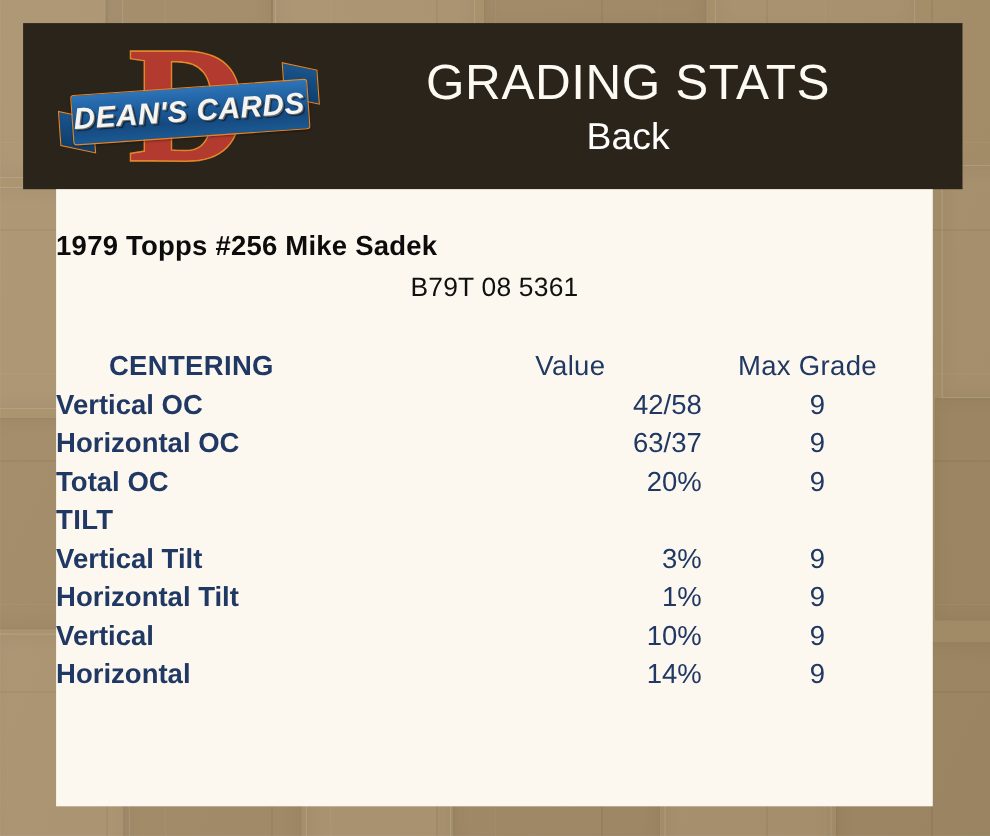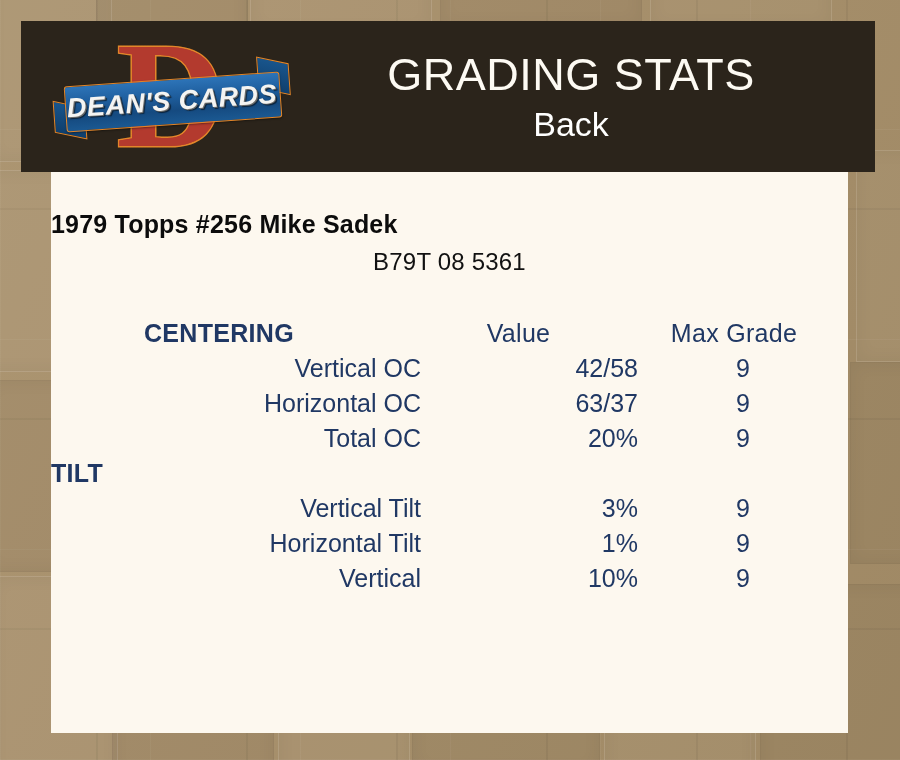--- a/index.html
+++ b/index.html
@@ -208,43 +208,43 @@
   .stats col.c-grade { width: 210px; }
 
   .stats th, .stats td {
     padding: 0;
     font-size: 25px;
     line-height: 35px;
     vertical-align: middle;
   }
   .stats th.h-section {
     text-align: left;
-    padding-left: 93px;
+    padding-left: 48px;
     font-weight: bold;
     letter-spacing: 0.3px;
   }
   .stats th.h-value,
   .stats th.h-grade {
     text-align: center;
     font-weight: normal;
     letter-spacing: 0.3px;
   }
   .stats th.h-value { padding-right: 22px; }
   .stats th.h-grade { padding-right: 18px; }
 
   .sec-label {
     text-align: left;
     padding-left: 105px;
     font-weight: bold;
     letter-spacing: 0.3px;
   }
   .row-label {
-    text-align: right;
+    text-align: left;
     padding-left: 150px;
-    font-weight: normal;
+    font-weight: bold;
     margin-top: 40px;
   }
   .row-value {
     text-align: right;
     padding-right: 74px;
   }
   .row-grade {
     text-align: center;
     padding-right: 18px;
   }
@@ -341,17 +341,22 @@
           <td class="row-label">Horizontal Tilt</td>
           <td class="row-value">1%</td>
           <td class="row-grade">9</td>
         </tr>
 
         <tr>
           <td class="row-label">Vertical</td>
           <td class="row-value">10%</td>
           <td class="row-grade">9</td>
         </tr>
+        <tr>
+          <td class="row-label">Horizontal</td>
+          <td class="row-value">14%</td>
+          <td class="row-grade">9</td>
+        </tr>
       </tbody>
     </table>
 
   </div>
 </div>
 
 </body></html>

